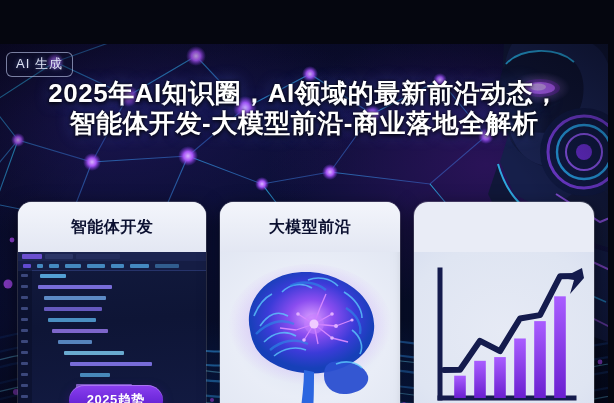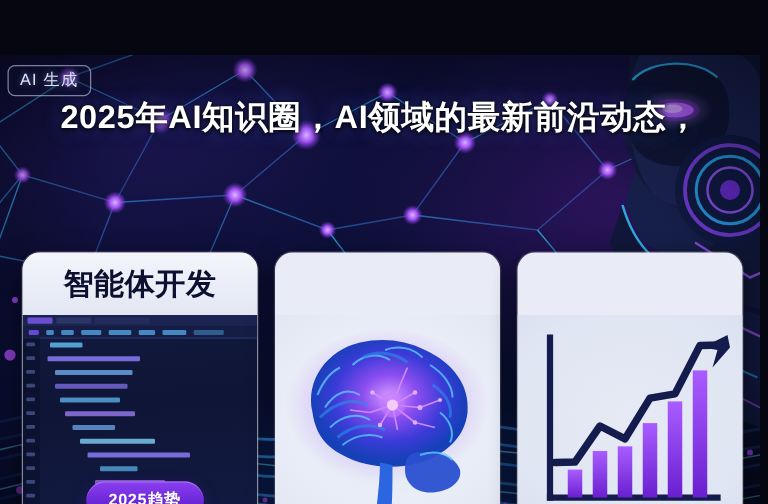--- a/index.html
+++ b/index.html
@@ -80,21 +80,21 @@
   .card-head{
     position:relative;
     height:50px;
     display:flex;align-items:center;justify-content:center;
     background:linear-gradient(180deg,#f3f5fb 0%,#e3e7f3 100%);
     z-index:4;
   }
   .card-head span{
     color:#0b1030;
     font-weight:bold;
-    font-size:24px;
+    font-size:16px;
     letter-spacing:.5px;
   }
   .card-body{
     position:absolute;left:0;right:0;top:50px;bottom:0;
     background:linear-gradient(180deg,#dfe5f2 0%,#eceff7 55%,#e4e9f4 100%);
     overflow:hidden;
   }
 
   
   .ide{
@@ -299,20 +299,21 @@
       <circle cx="12" cy="196" r="2.4"></circle>
     </g>
   </svg>
 
   <div class="bg-vignette"></div>
 
   <div class="ai-badge">AI 生成</div>
 
   <div class="title-wrap">
     <div class="title-line">2025年AI知识圈，AI领域的最新前沿动态，</div>
+    <div class="title-line">智能体开发-大模型前沿-商业落地全解析</div>
   </div>
 
   <div class="cards">
 
     <div class="card card-1">
       <div class="card-head">
         <span>智能体开发</span>
       </div>
       <div class="card-body">
         <div class="ide">
@@ -366,20 +367,23 @@
             <div class="ln" style="left:22px;top:147px;width:140px;background:#8a7bf5;opacity:.85"></div>
             <div class="ln" style="left:24px;top:158px;width:52px;background:#6fa8e8;opacity:.7"></div>
 
           </div>
         </div>
       </div>
       <div class="pill pill-1">2025趋势</div>
     </div>
 
     <div class="card card-2">
+      <div class="card-head">
+        <span>大模型前沿</span>
+      </div>
       <div class="card-body">
         <div class="brain-stage">
           <svg viewBox="0 0 180 178" style="width:100%;height:100%">
             <defs>
               <radialGradient id="bcore" cx="50%" cy="45%">
                 <stop offset="0%" stop-color="#d79bff"></stop>
                 <stop offset="35%" stop-color="#8b4df0"></stop>
                 <stop offset="70%" stop-color="#3b3bd8"></stop>
                 <stop offset="100%" stop-color="#1640b8"></stop>
               </radialGradient>

